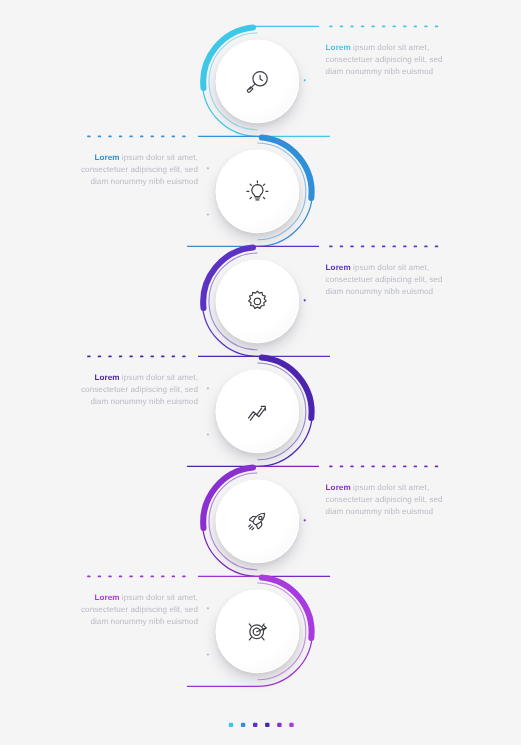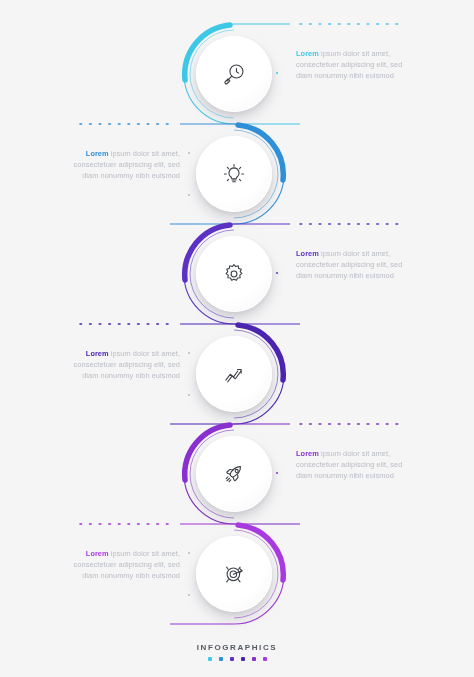--- a/index.html
+++ b/index.html
@@ -58,21 +58,21 @@
     height: 80px;
     border-radius: 50%;
     top: 18px;
     background: radial-gradient(ellipse at 50% 50%, rgba(125,125,140,0.20) 0%, rgba(125,125,140,0.07) 55%, rgba(125,125,140,0) 72%);
     filter: blur(4px);
     z-index: 2;
   }
   
   .textblock {
     position: absolute;
-    top: 24px;
+    top: 13px;
     width: 118px;
     font-size: 7.4px;
     line-height: 11.2px;
     color: #b9bcc4;
     letter-spacing: 0.05px;
     z-index: 6;
   }
   .textblock .lead {
     font-weight: bold;
   }
@@ -249,21 +249,20 @@
     </svg>
         </div>
       </div>
       <div class="minidot" style="left: 188px; top: 28px; background: rgb(185, 188, 196);"></div>
       <div class="minidot" style="left: 188px; top: 70px; background: rgb(185, 188, 196);"></div>
       <div class="textblock"><span class="lead" style="color: rgb(169, 58, 224);">Lorem</span><span> ipsum dolor sit amet, consectetuer adipiscing elit, sed diam nonummy nibh euismod</span></div>
     </div>
   </div>
 
 <div class="footer">
-  <div class="footer-title">INFOGRAPHICS</div>
   <div class="footer-dots">
       <span style="background: rgb(62, 200, 232);"></span>
       <span style="background: rgb(47, 143, 216);"></span>
       <span style="background: rgb(91, 50, 196);"></span>
       <span style="background: rgb(75, 36, 176);"></span>
       <span style="background: rgb(138, 47, 208);"></span>
       <span style="background: rgb(169, 58, 224);"></span>
     </div>
 </div>
 

